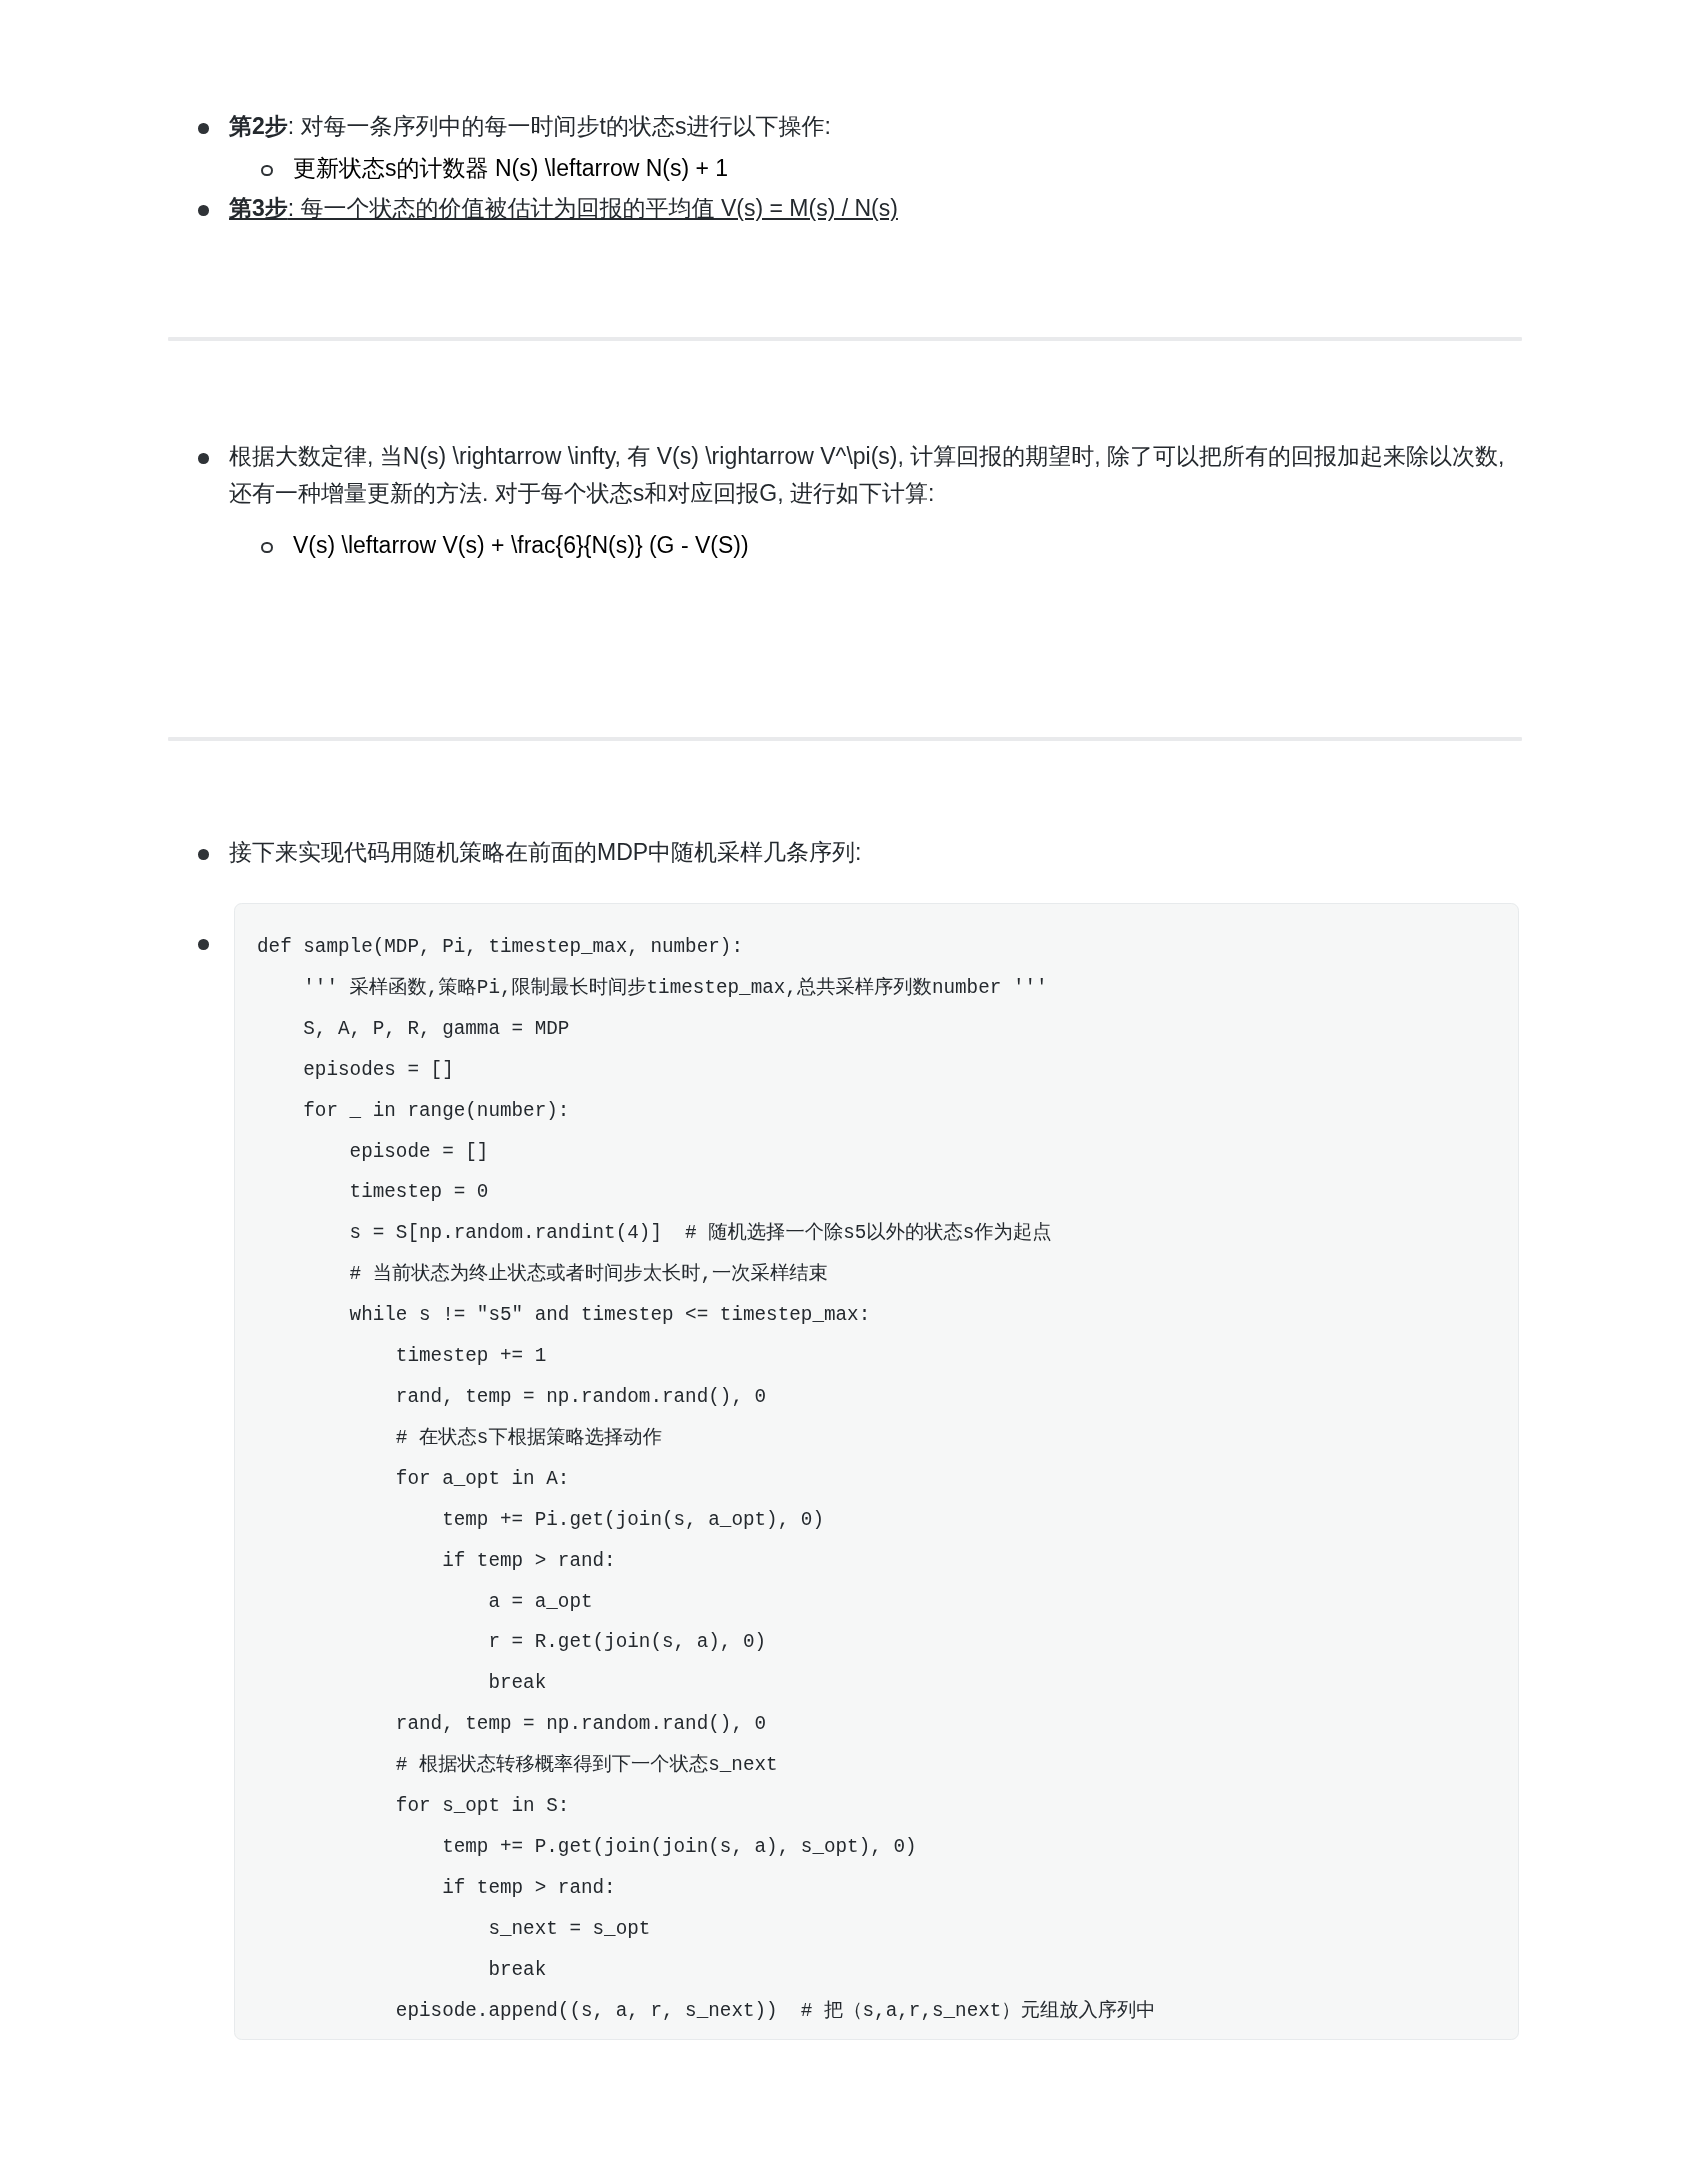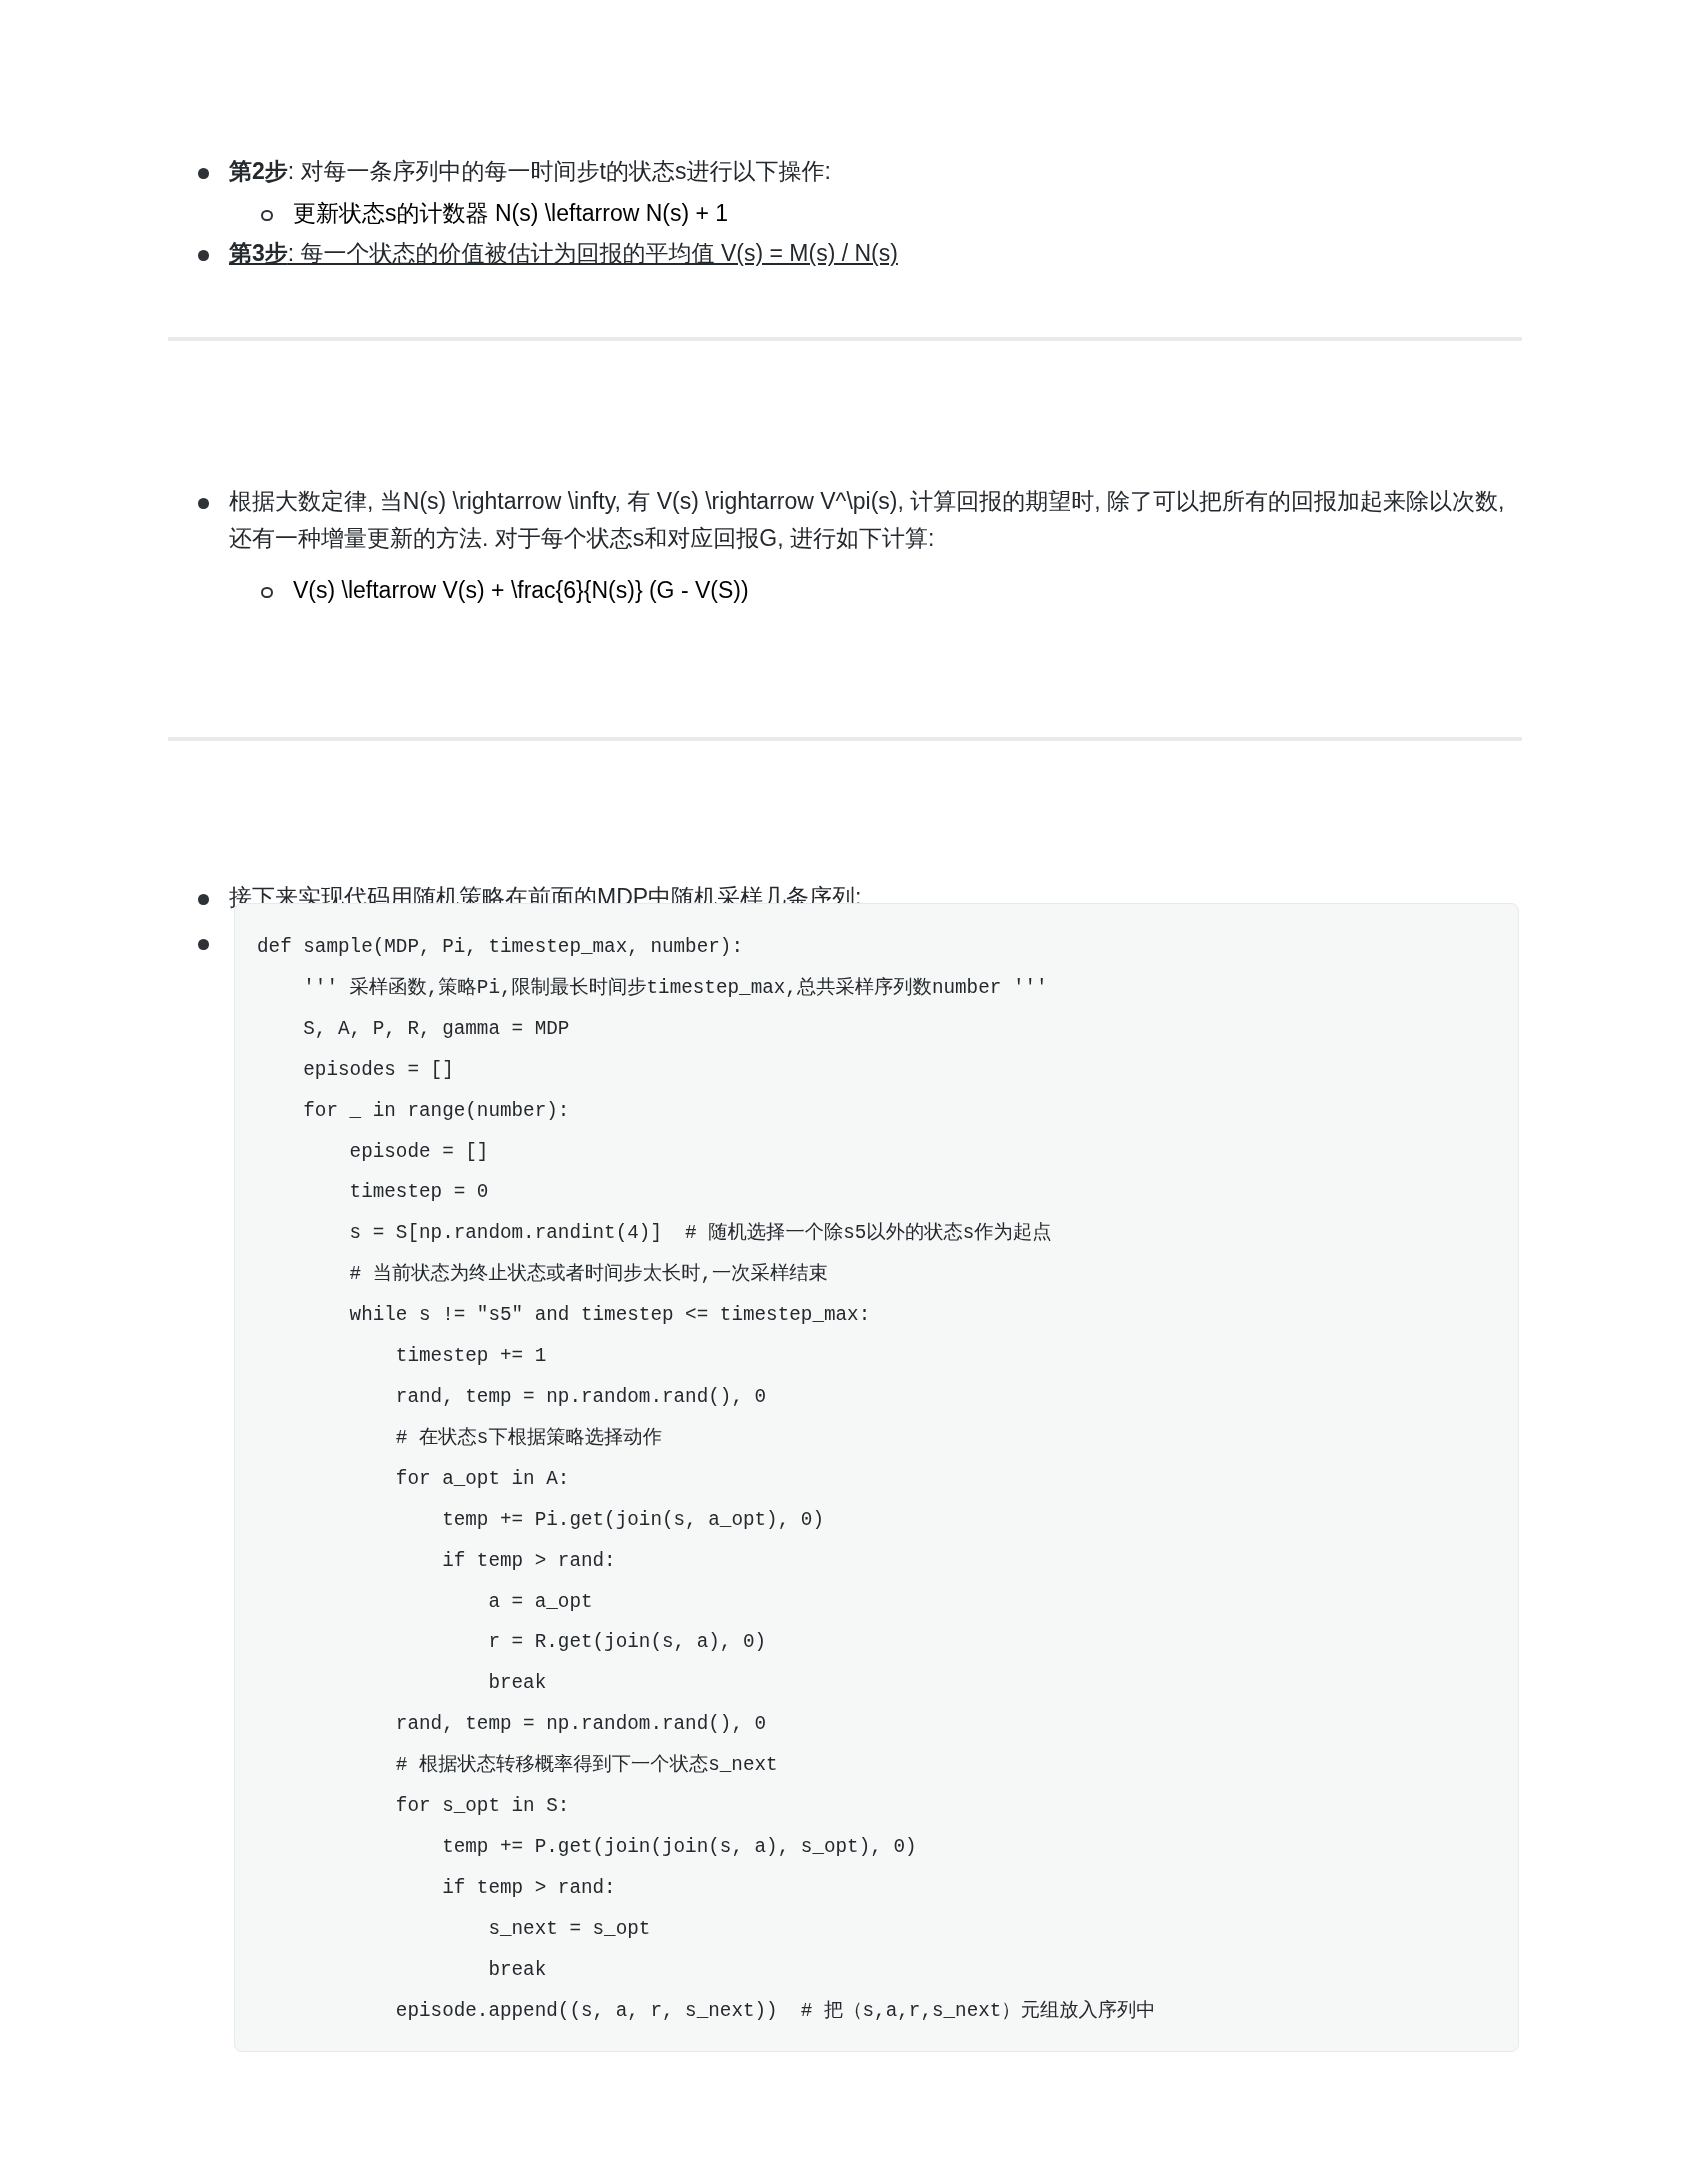--- a/index.html
+++ b/index.html
@@ -20,21 +20,20 @@
     position: relative;
     width: 1687px;
     height: 2183px;
     box-sizing: border-box;
     padding: 0;
   }
 
   
   .block {
     position: relative;
-    margin-top: 45px;
   }
 
   ul.lvl1 {
     list-style: none;
     margin: 0;
     padding: 0;
   }
   ul.lvl1 > li {
     position: relative;
     padding-left: 61px;   
@@ -101,21 +100,21 @@
     width: 10.5px;
     height: 10.5px;
     border-radius: 50%;
     background: #2f3337;
   }
   pre.code {
     margin: 0;
     background: #f6f7f7;
     border: 1.1px solid #e7eaec;
     border-radius: 7.7px;
-    padding: 23px 22px 20px 22px;
+    padding: 23px 22px 8px 22px;
     font-family: "Liberation Mono", "DejaVu Sans Mono", monospace;
     font-size: 19.3px;
     line-height: 2.12;
     color: #24292e;
     white-space: pre;
     overflow: hidden;
     box-sizing: border-box;
   }
 </style>
 </head>

